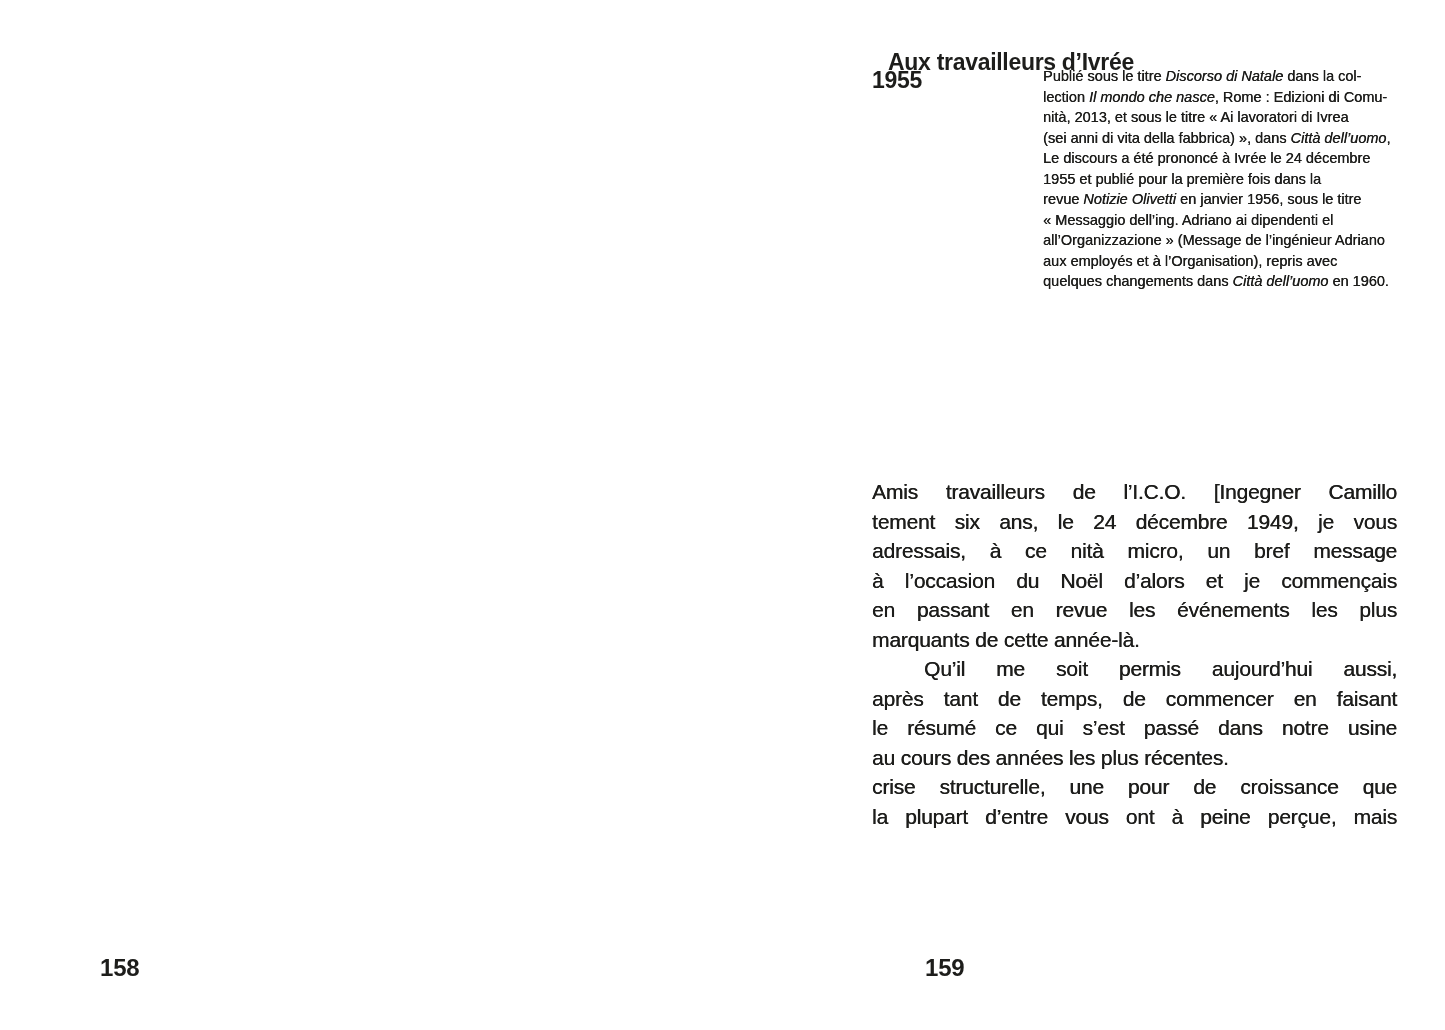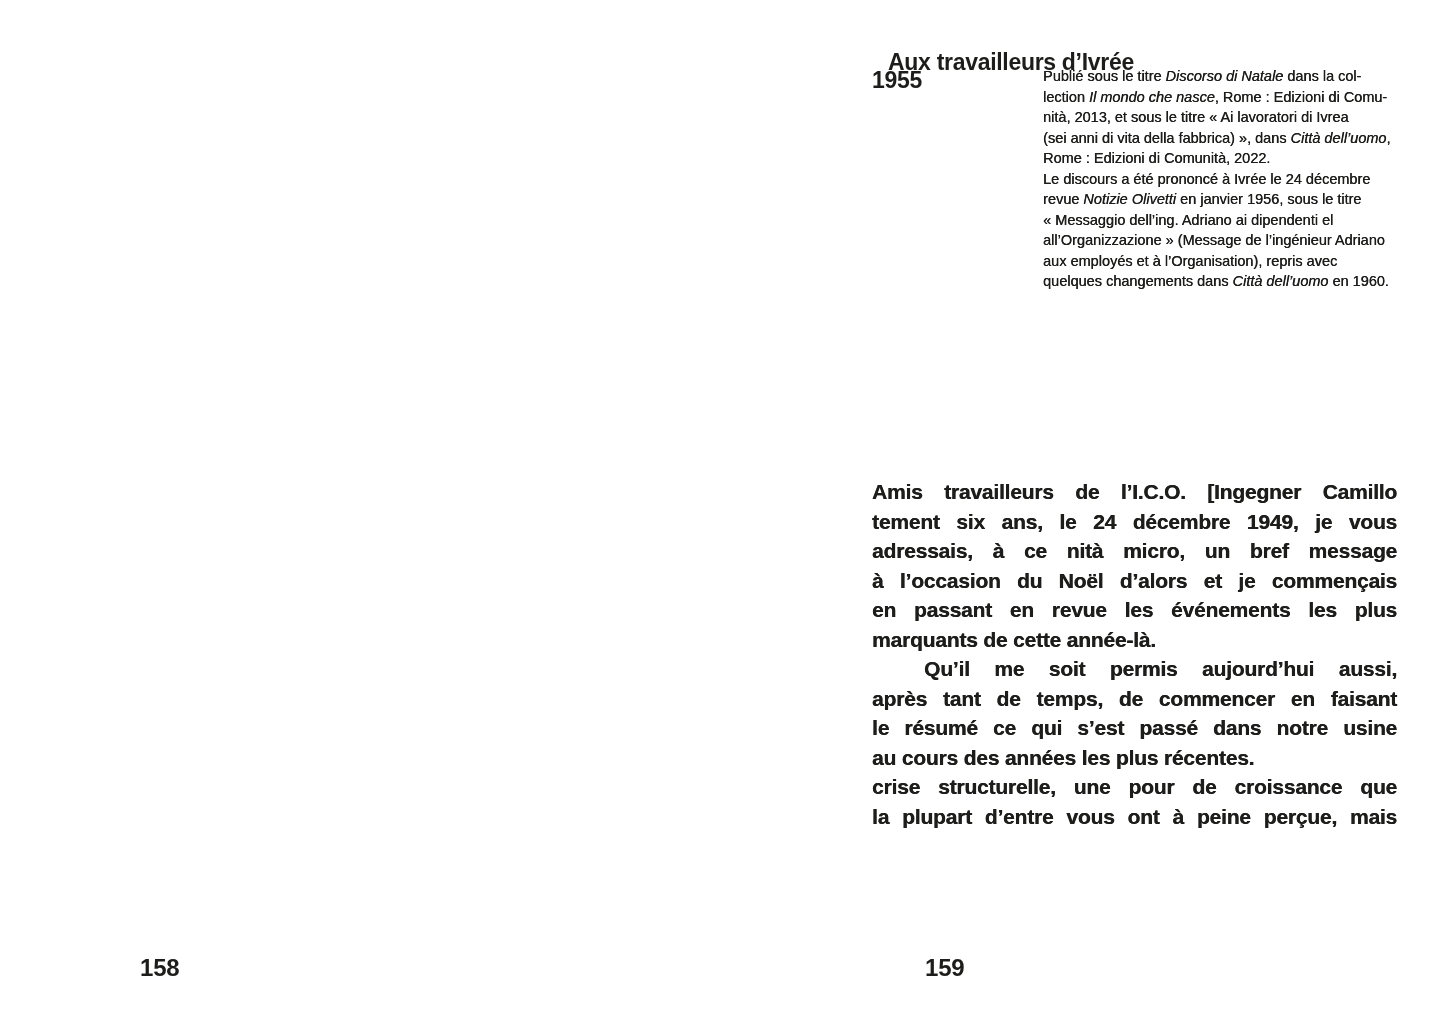--- a/index.html
+++ b/index.html
@@ -14,21 +14,21 @@
     background: #ffffff;
     color: #1d1d1b;
     font-family: "Liberation Sans", "DejaVu Sans", sans-serif;
     overflow: hidden;
   }
   .page {
     position: absolute;
     top: 0;
     height: 100%;
   }
-  .page.left  { left: 0;     width: 722px; margin-left: 40px; }
+  .page.left  { left: 0;     width: 722px; }
   .page.right { left: 722px; width: 723px; }
 
   .chapter-title {
     position: absolute;
     left: 150px;            
     top: 31px;
     margin: 16px;
     font-size: 23px;
     line-height: 30px;
     font-weight: 700;
@@ -62,21 +62,21 @@
 
   .body-text {
     position: absolute;
     left: 150px;            
     top: 477px;
     width: 525px;
   }
   .bline {
     font-size: 21px;
     line-height: 29.5px;
-    font-weight: 700;
+    font-weight: 400;
     letter-spacing: -0.2px;
     text-shadow: 0.35px 0 0 currentColor;
     text-align: justify;
     text-align-last: justify;
   }
   .bline.lastline { text-align-last: left; }
   .bline.indent   { padding-left: 52px; }
 
   .pagenum {
     position: absolute;
@@ -101,22 +101,22 @@
   <div class="page right">
     <h1 class="chapter-title">Aux travailleurs d’Ivrée</h1>
 
     <div class="chapter-year">1955</div>
 
     <div class="biblio-note">
         <div class="nline"><span>Publié sous le titre </span><i>Discorso di Natale</i><span> dans la col-</span></div>
         <div class="nline"><span>lection </span><i>Il mondo che nasce</i><span>, Rome : Edizioni di Comu-</span></div>
         <div class="nline"><span>nità, 2013, et sous le titre « Ai lavoratori di Ivrea</span></div>
         <div class="nline"><span>(sei anni di vita della fabbrica) », dans </span><i>Città dell’uomo</i><span>,</span></div>
-        <div class="nline"><span>Rome : Edizioni di Comunità, 2022.</span></div>
         <div class="nline"><span>Le discours a été prononcé à Ivrée le 24 décembre</span></div>
+        <div class="nline"><span>1955 et publié pour la première fois dans la</span></div>
         <div class="nline"><span>revue </span><i>Notizie Olivetti</i><span> en janvier 1956, sous le titre</span></div>
         <div class="nline"><span>« Messaggio dell’ing. Adriano ai dipendenti el</span></div>
         <div class="nline"><span>all’Organizzazione » (Message de l’ingénieur Adriano</span></div>
         <div class="nline"><span>aux employés et à l’Organisation), repris avec</span></div>
         <div class="nline"><span>quelques changements dans </span><i>Città dell’uomo</i><span> en 1960.</span></div>
       </div>
 
     <div class="body-text">
         <div class="bline">Amis travailleurs de l’I.C.O. [Ingegner Camillo</div>
         <div class="bline">tement six ans, le 24 décembre 1949, je vous</div>

